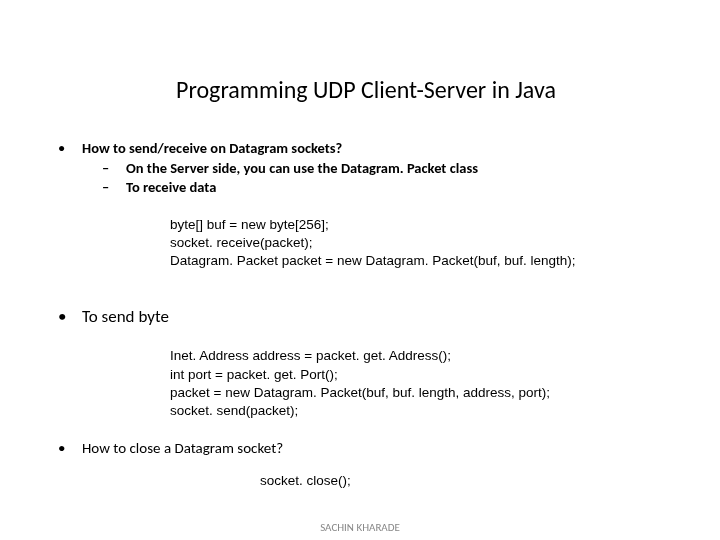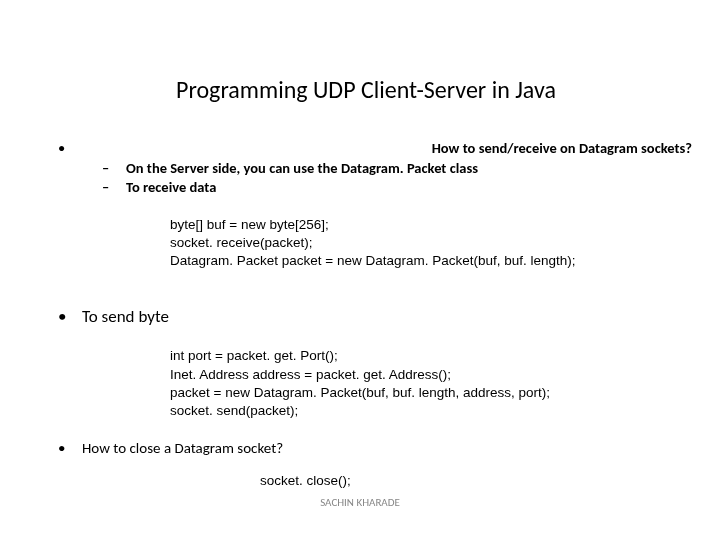--- a/index.html
+++ b/index.html
@@ -45,39 +45,38 @@
     display: flex;
     margin-left: 20px;
   }
   .b2 .dash {
     width: 24px;
     flex-shrink: 0;
     font-weight: bold;
   }
   .bold {
     font-weight: bold;
-    text-align: right;
   }
   .code {
     margin-left: 130px;
     font-family: Liberation Sans, sans-serif;
     font-size: 13.5px;
     line-height: 1.35;
     margin-top: 18px;
     margin-bottom: 18px;
   }
   .spacer-mid {
     height: 18px;
   }
   .b1-send {
     font-size: 17px;
   }
   .footer {
     position: absolute;
-    bottom: 31px;
+    bottom: 6px;
     width: 100%;
     text-align: center;
     font-size: 11px;
     color: #888;
     left: 0;
   }
 </style>
 </head>
 <body>
 
@@ -109,22 +108,22 @@
     </div>
 
     <div class="spacer-mid"></div>
 
     <div class="b1 b1-send">
       <div class="dot">•</div>
       <div class="b1-body">To send byte</div>
     </div>
 
     <div class="code">
+      <div>Inet. Address address = packet. get. Address();</div>
       <div>int port = packet. get. Port();</div>
-      <div>Inet. Address address = packet. get. Address();</div>
       <div>packet = new Datagram. Packet(buf, buf. length, address, port);</div>
       <div>socket. send(packet);</div>
     </div>
 
     <div class="b1" style="font-size:15px;">
       <div class="dot">•</div>
       <div class="b1-body">How to close a Datagram socket?</div>
     </div>
 
     <div class="code" style="margin-left:220px; margin-top:14px;">

